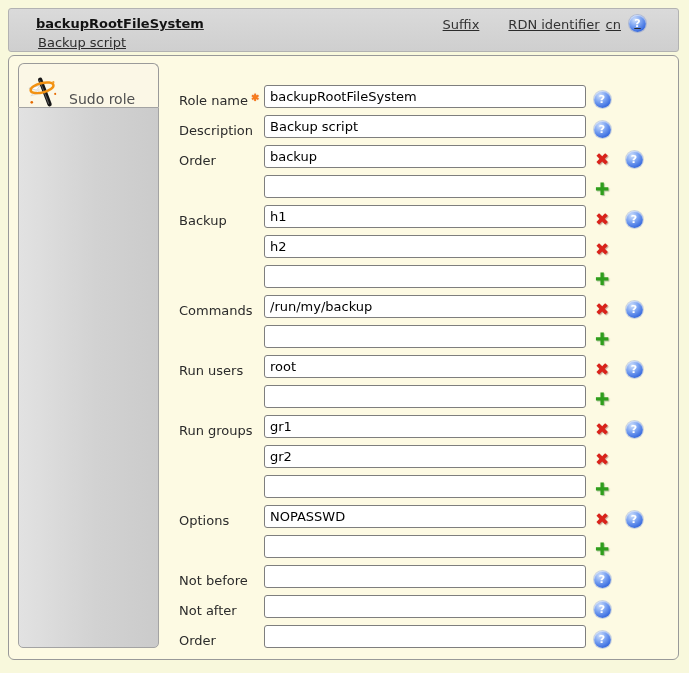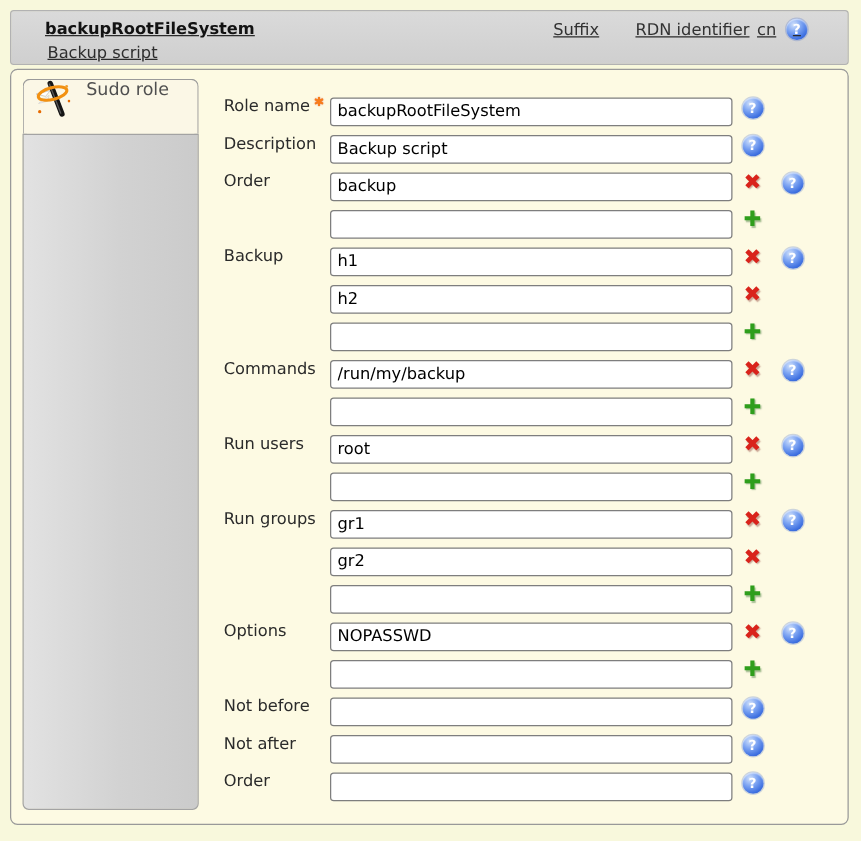--- a/index.html
+++ b/index.html
@@ -44,39 +44,39 @@
     background: #FDFAE3;
     border: 1px solid #999;
     border-radius: 6px;
   }
 
   
   .sidebar { position: absolute; left: 9px; top: 7px; width: 141px; }
   .tab {
     height: 44px;
     display: flex;
-    align-items: flex-start;
+    align-items: flex-end;
     padding-left: 9px;
     background: #FBF7E6;
     border: 1px solid #9a9a9a;
     border-bottom: none;
     border-radius: 6px 6px 0 0;
     cursor: pointer;
   }
   .tab-label { margin-left: 11px; font-size: 14px; color: #4f4f4f; }
   .sidebar-rest {
     height: 541px;
     background: linear-gradient(to right, #e2e2e2 0%, #d2d2d2 55%, #cbcbcb 100%);
     border: 1px solid #a3a3a3;
     border-radius: 0 0 5px 5px;
   }
 
   
   .form-area { position: absolute; left: 170px; top: 22px; }
-  .row { display: flex; align-items: flex-start; height: 30px; }
+  .row { display: flex; align-items: flex-end; height: 30px; }
   .row-label {
     width: 85px;
     flex-shrink: 0;
     color: #2b2b2b;
     white-space: nowrap;
   }
   .required-star {
     color: #f87d1a;
     font-size: 10px;
     position: relative;

